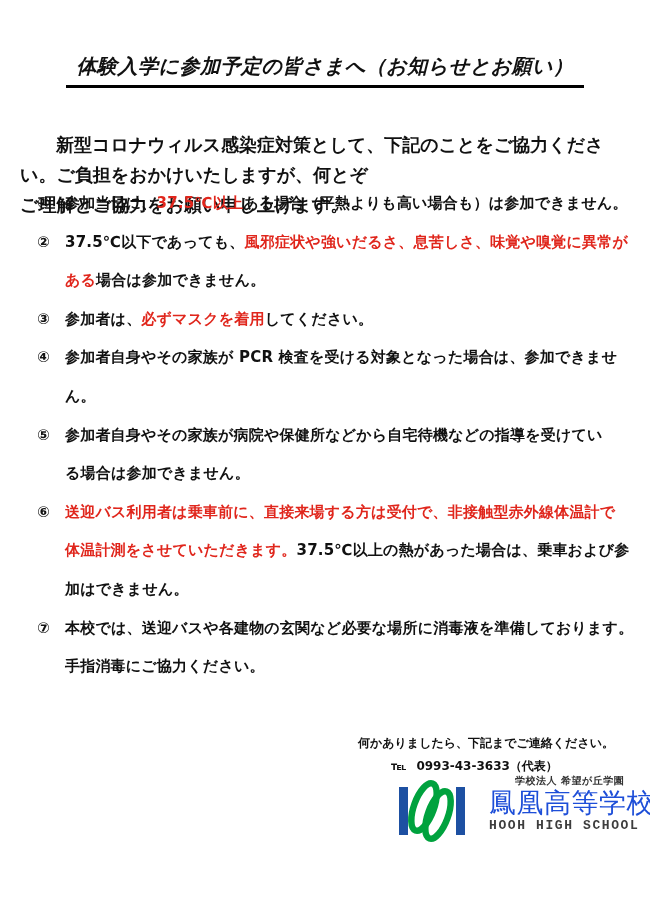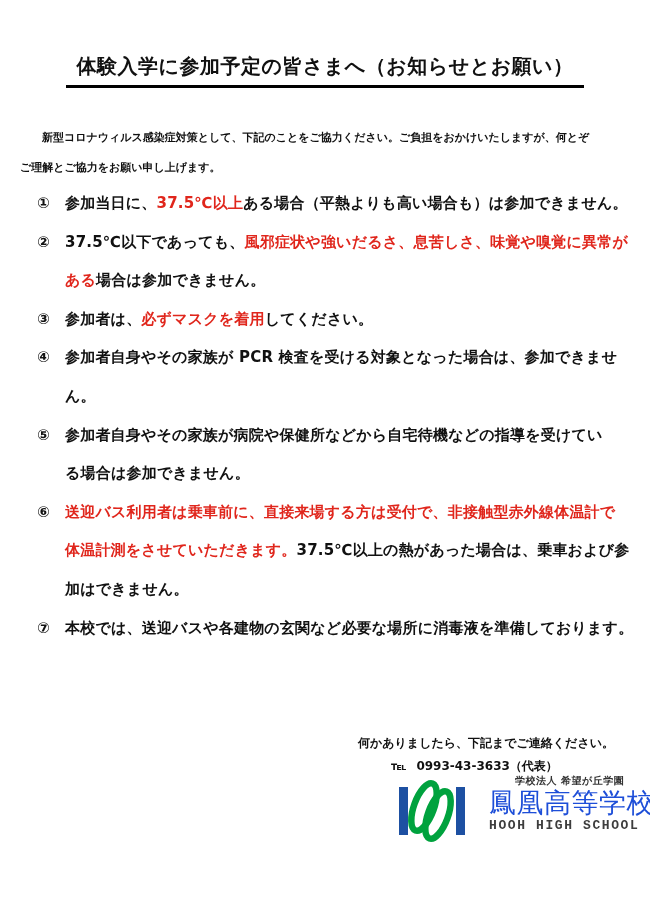--- a/index.html
+++ b/index.html
@@ -7,33 +7,33 @@
     width:650px;height:920px;
     background:#ffffff;
     font-family:"DejaVu Sans","Liberation Sans",sans-serif;
     color:var(--ink,#111);
     position:relative;
     overflow:hidden;
   }
   .page{position:absolute;inset:0;}
 
   
-  .title-wrap{position:absolute;top:40px;left:0;right:0;text-align:center;}
+  .title-wrap{position:absolute;top:40px;left:0;right:0;text-align:center;font-style:italic;}
   .title{
     display:inline-block;
     font-size:20px;font-weight:900;letter-spacing:.5px;
     padding:0 10px 5px 10px;
     border-bottom:3px solid #000;
     white-space:nowrap;
   }
 
   
   .intro{
     position:absolute;top:112px;left:20px;right:16px;
-    font-size:11px;font-weight:600;line-height:30px;
+    font-size:18px;font-weight:600;line-height:30px;
     text-indent:2em;
   }
 
   
   .list{position:absolute;top:184px;left:37px;right:14px;}
   .item{display:flex;align-items:flex-start;}
   .item-num{
     flex:0 0 28px;
     font-size:15px;font-weight:600;line-height:38.6px;
   }
@@ -104,21 +104,21 @@
       <div class="item">
         <div class="item-num">⑤</div>
         <div class="item-text"><span>参加者自身やその家族が病院や保健所などから自宅待機などの指導を受けてい</span><br><span>る場合は参加できません。</span></div>
       </div>
       <div class="item">
         <div class="item-num">⑥</div>
         <div class="item-text"><span class="red">送迎バス利用者は乗車前に、直接来場する方は受付で、非接触型赤外線体温計で</span><br><span class="red">体温計測をさせていただきます。</span><span>37.5℃以上の熱があった場合は、乗車および参</span><br><span>加はできません。</span></div>
       </div>
       <div class="item">
         <div class="item-num">⑦</div>
-        <div class="item-text"><span>本校では、送迎バスや各建物の玄関など必要な場所に消毒液を準備しております。</span><br></div>
+        <div class="item-text"><span>本校では、送迎バスや各建物の玄関など必要な場所に消毒液を準備しております。</span><br><span>手指消毒にご協力ください。</span></div>
       </div>
     </div>
 
   <div class="contact">
     <div>何かありましたら、下記までご連絡ください。</div>
     <div class="indent"><span class="tel-sym">℡</span><span>0993-43-3633（代表）</span></div>
   </div>
 
   <div class="logo">
     <svg class="logo-mark" width="70" height="68" viewBox="0 0 70 68" aria-hidden="true">

